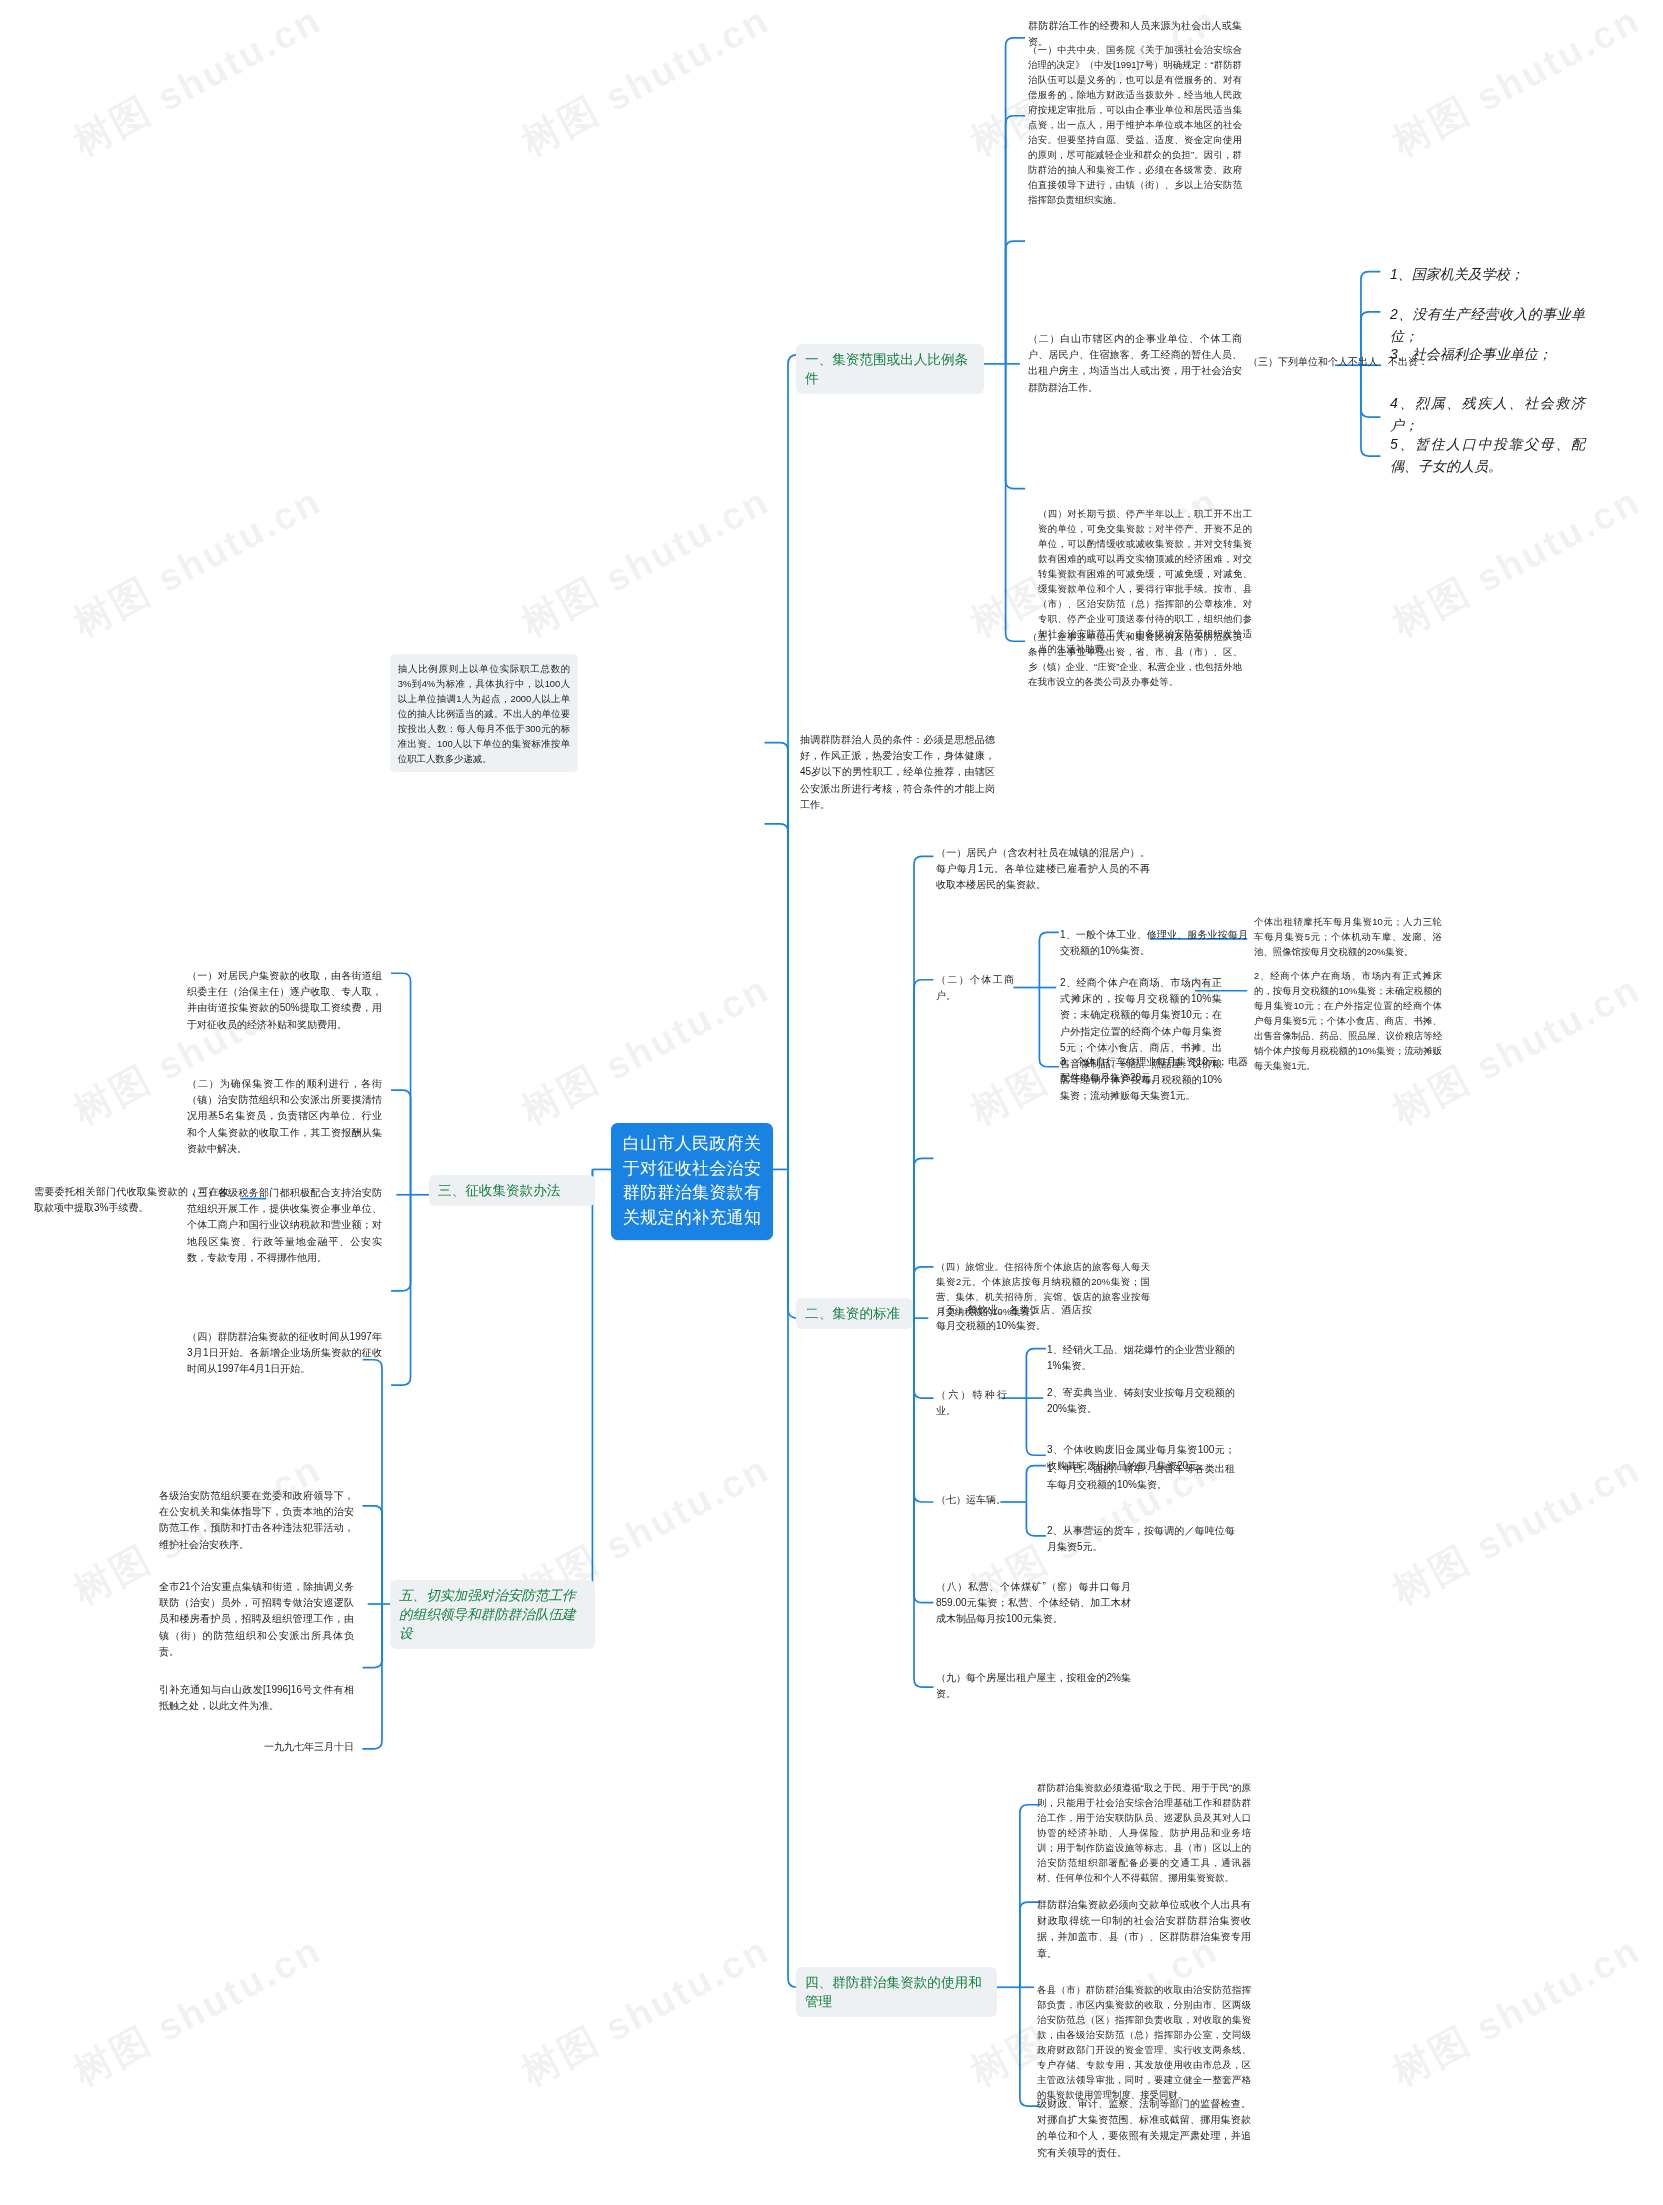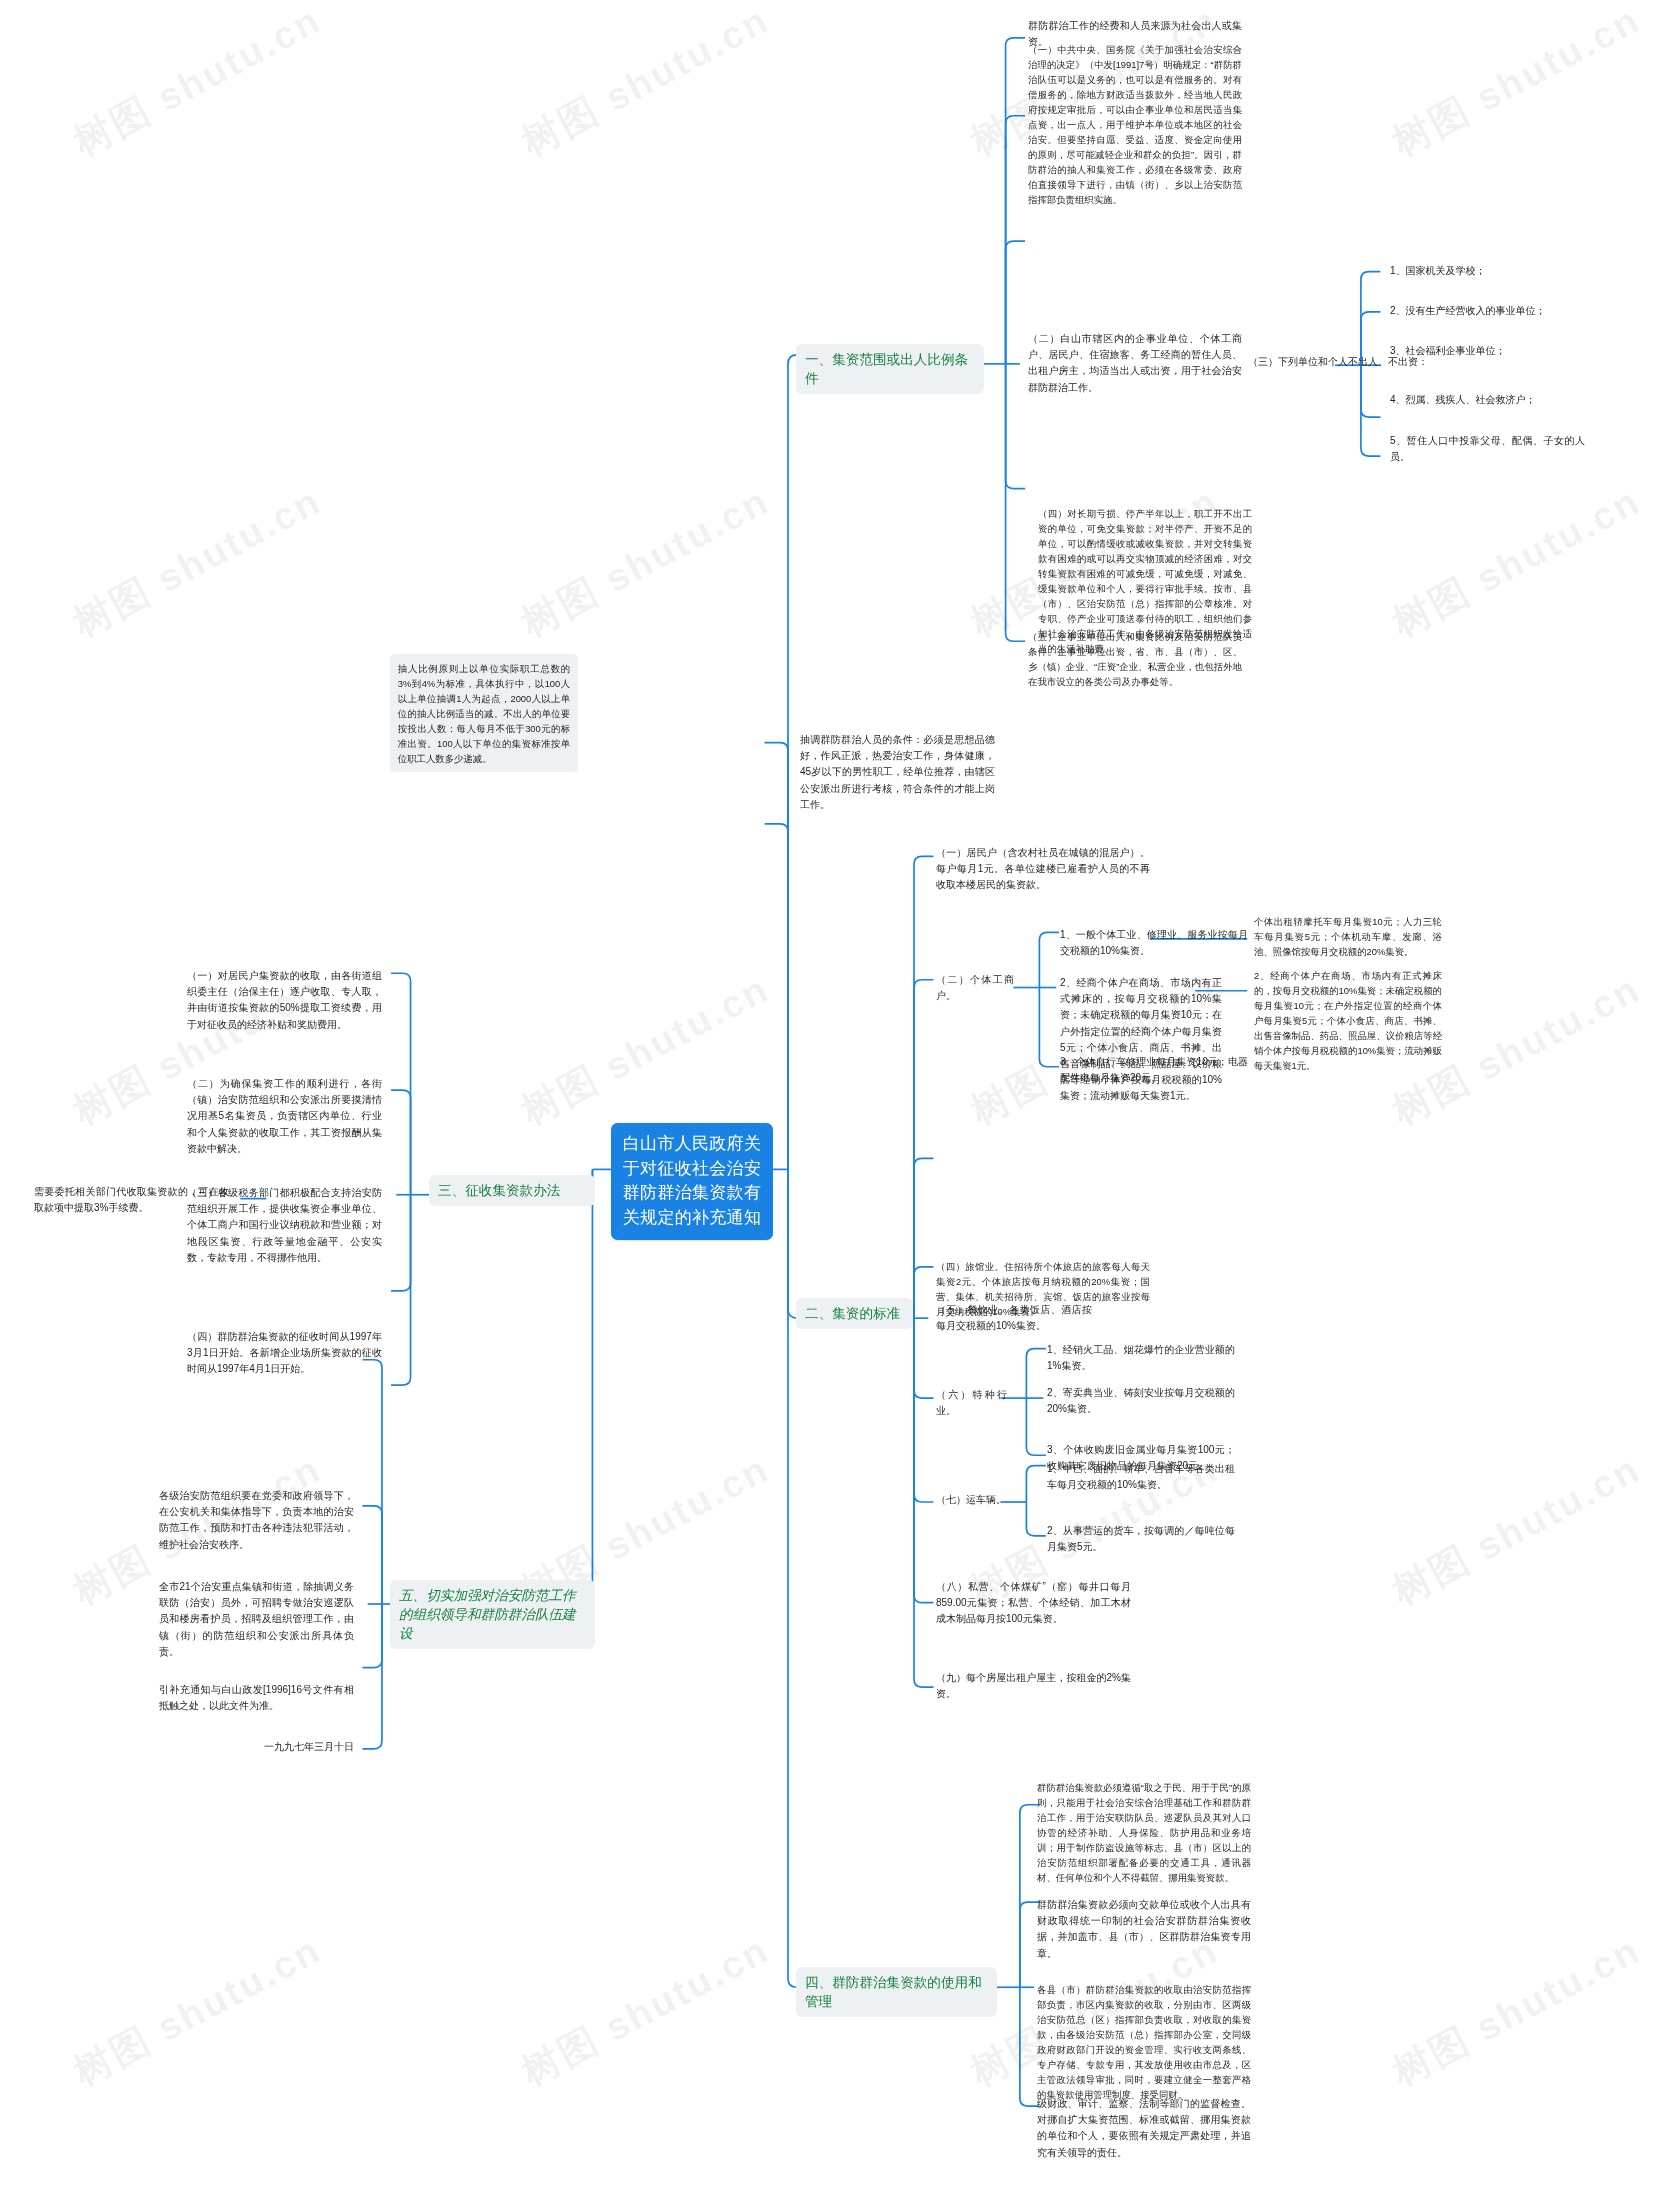--- a/index.html
+++ b/index.html
@@ -25,21 +25,21 @@
     background:#eef1f4;border-radius:5.8px;color:#15803d;
     font-size:13.6px;line-height:1.4;padding:5.8px 9px;
   }
   
   .leaf{
     font-size:10px;line-height:1.62;color:#1c1c1c;
     text-align:justify;text-justify:inter-ideograph;
   }
   .leaf.shade{background:#eef1f4;border-radius:5.2px;padding:6.5px 7.8px;}
   .leaf.tiny{font-size:9.4px;line-height:1.6;}
-  .leaf.item{font-size:10px;line-height:1.6;}
+  .leaf.item{font-size:14px;line-height:1.6;font-style:italic;}
   .leaf.date{text-align:right;}
 
   
   .wm{
     position:absolute;color:rgba(0,0,0,0.055);
     font-size:38px;font-weight:700;letter-spacing:2.6px;
     transform:rotate(-28deg);transform-origin:left top;
     white-space:nowrap;pointer-events:none;user-select:none;
   }
 </style>

